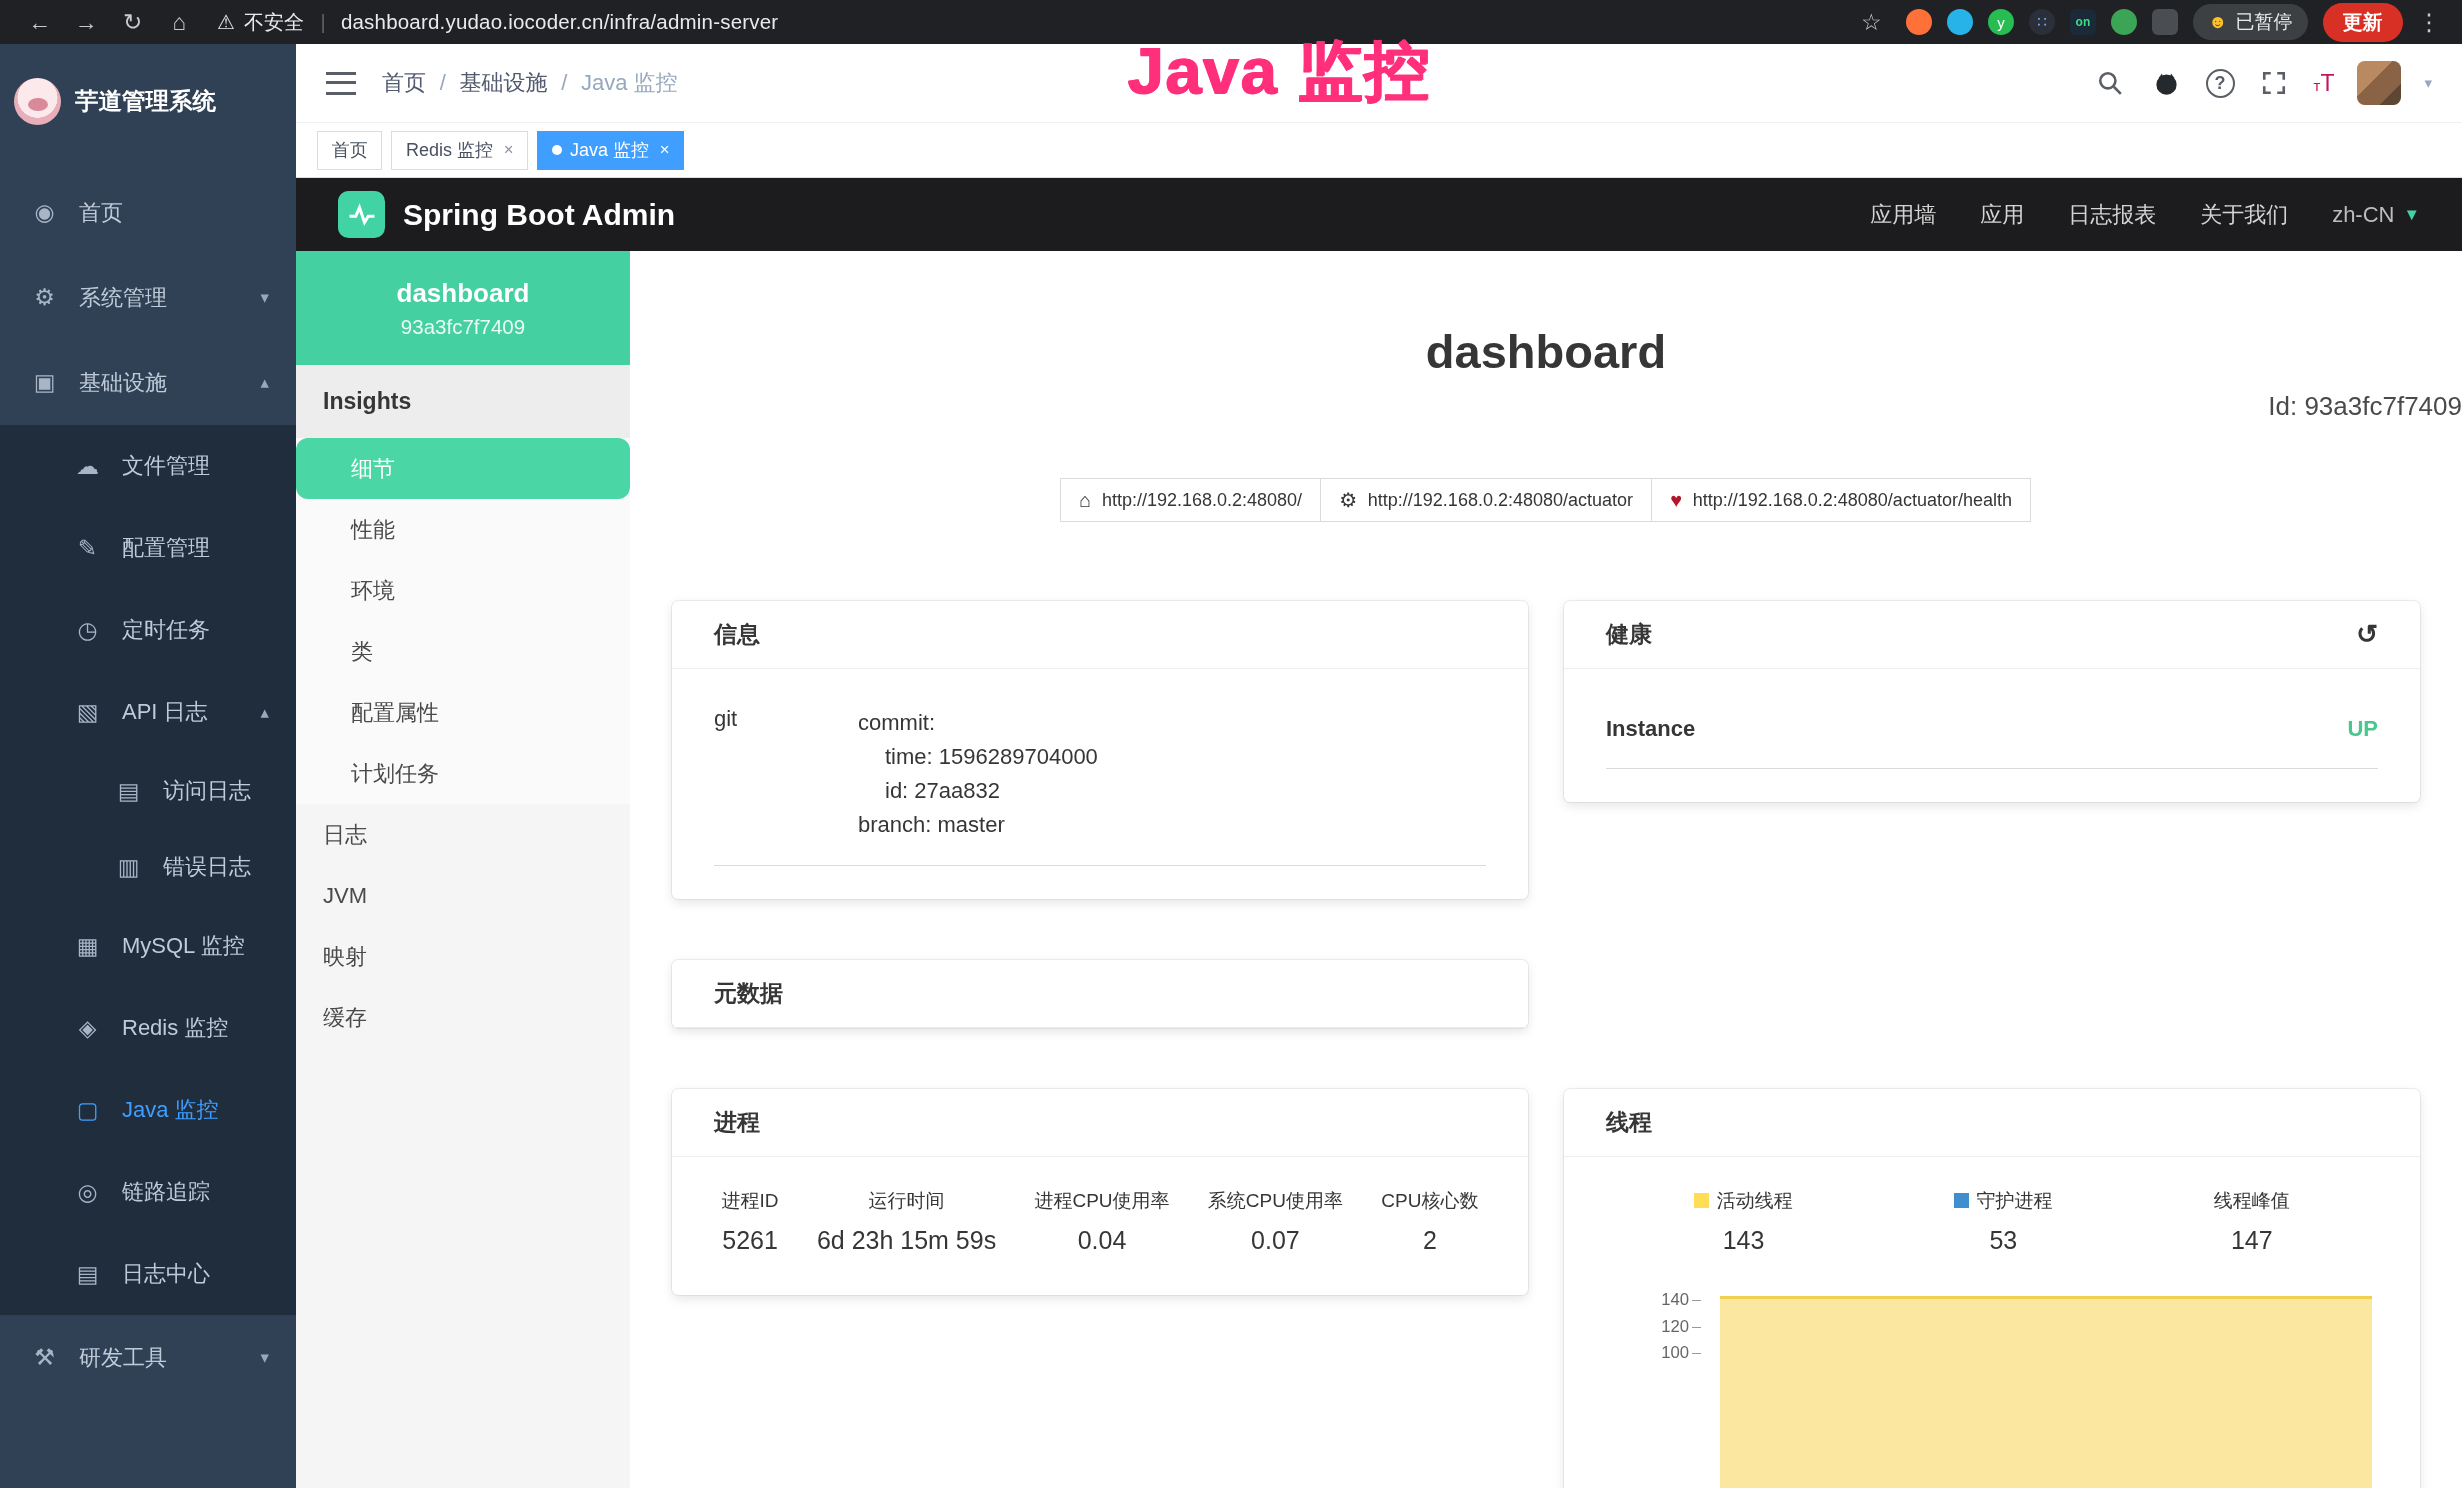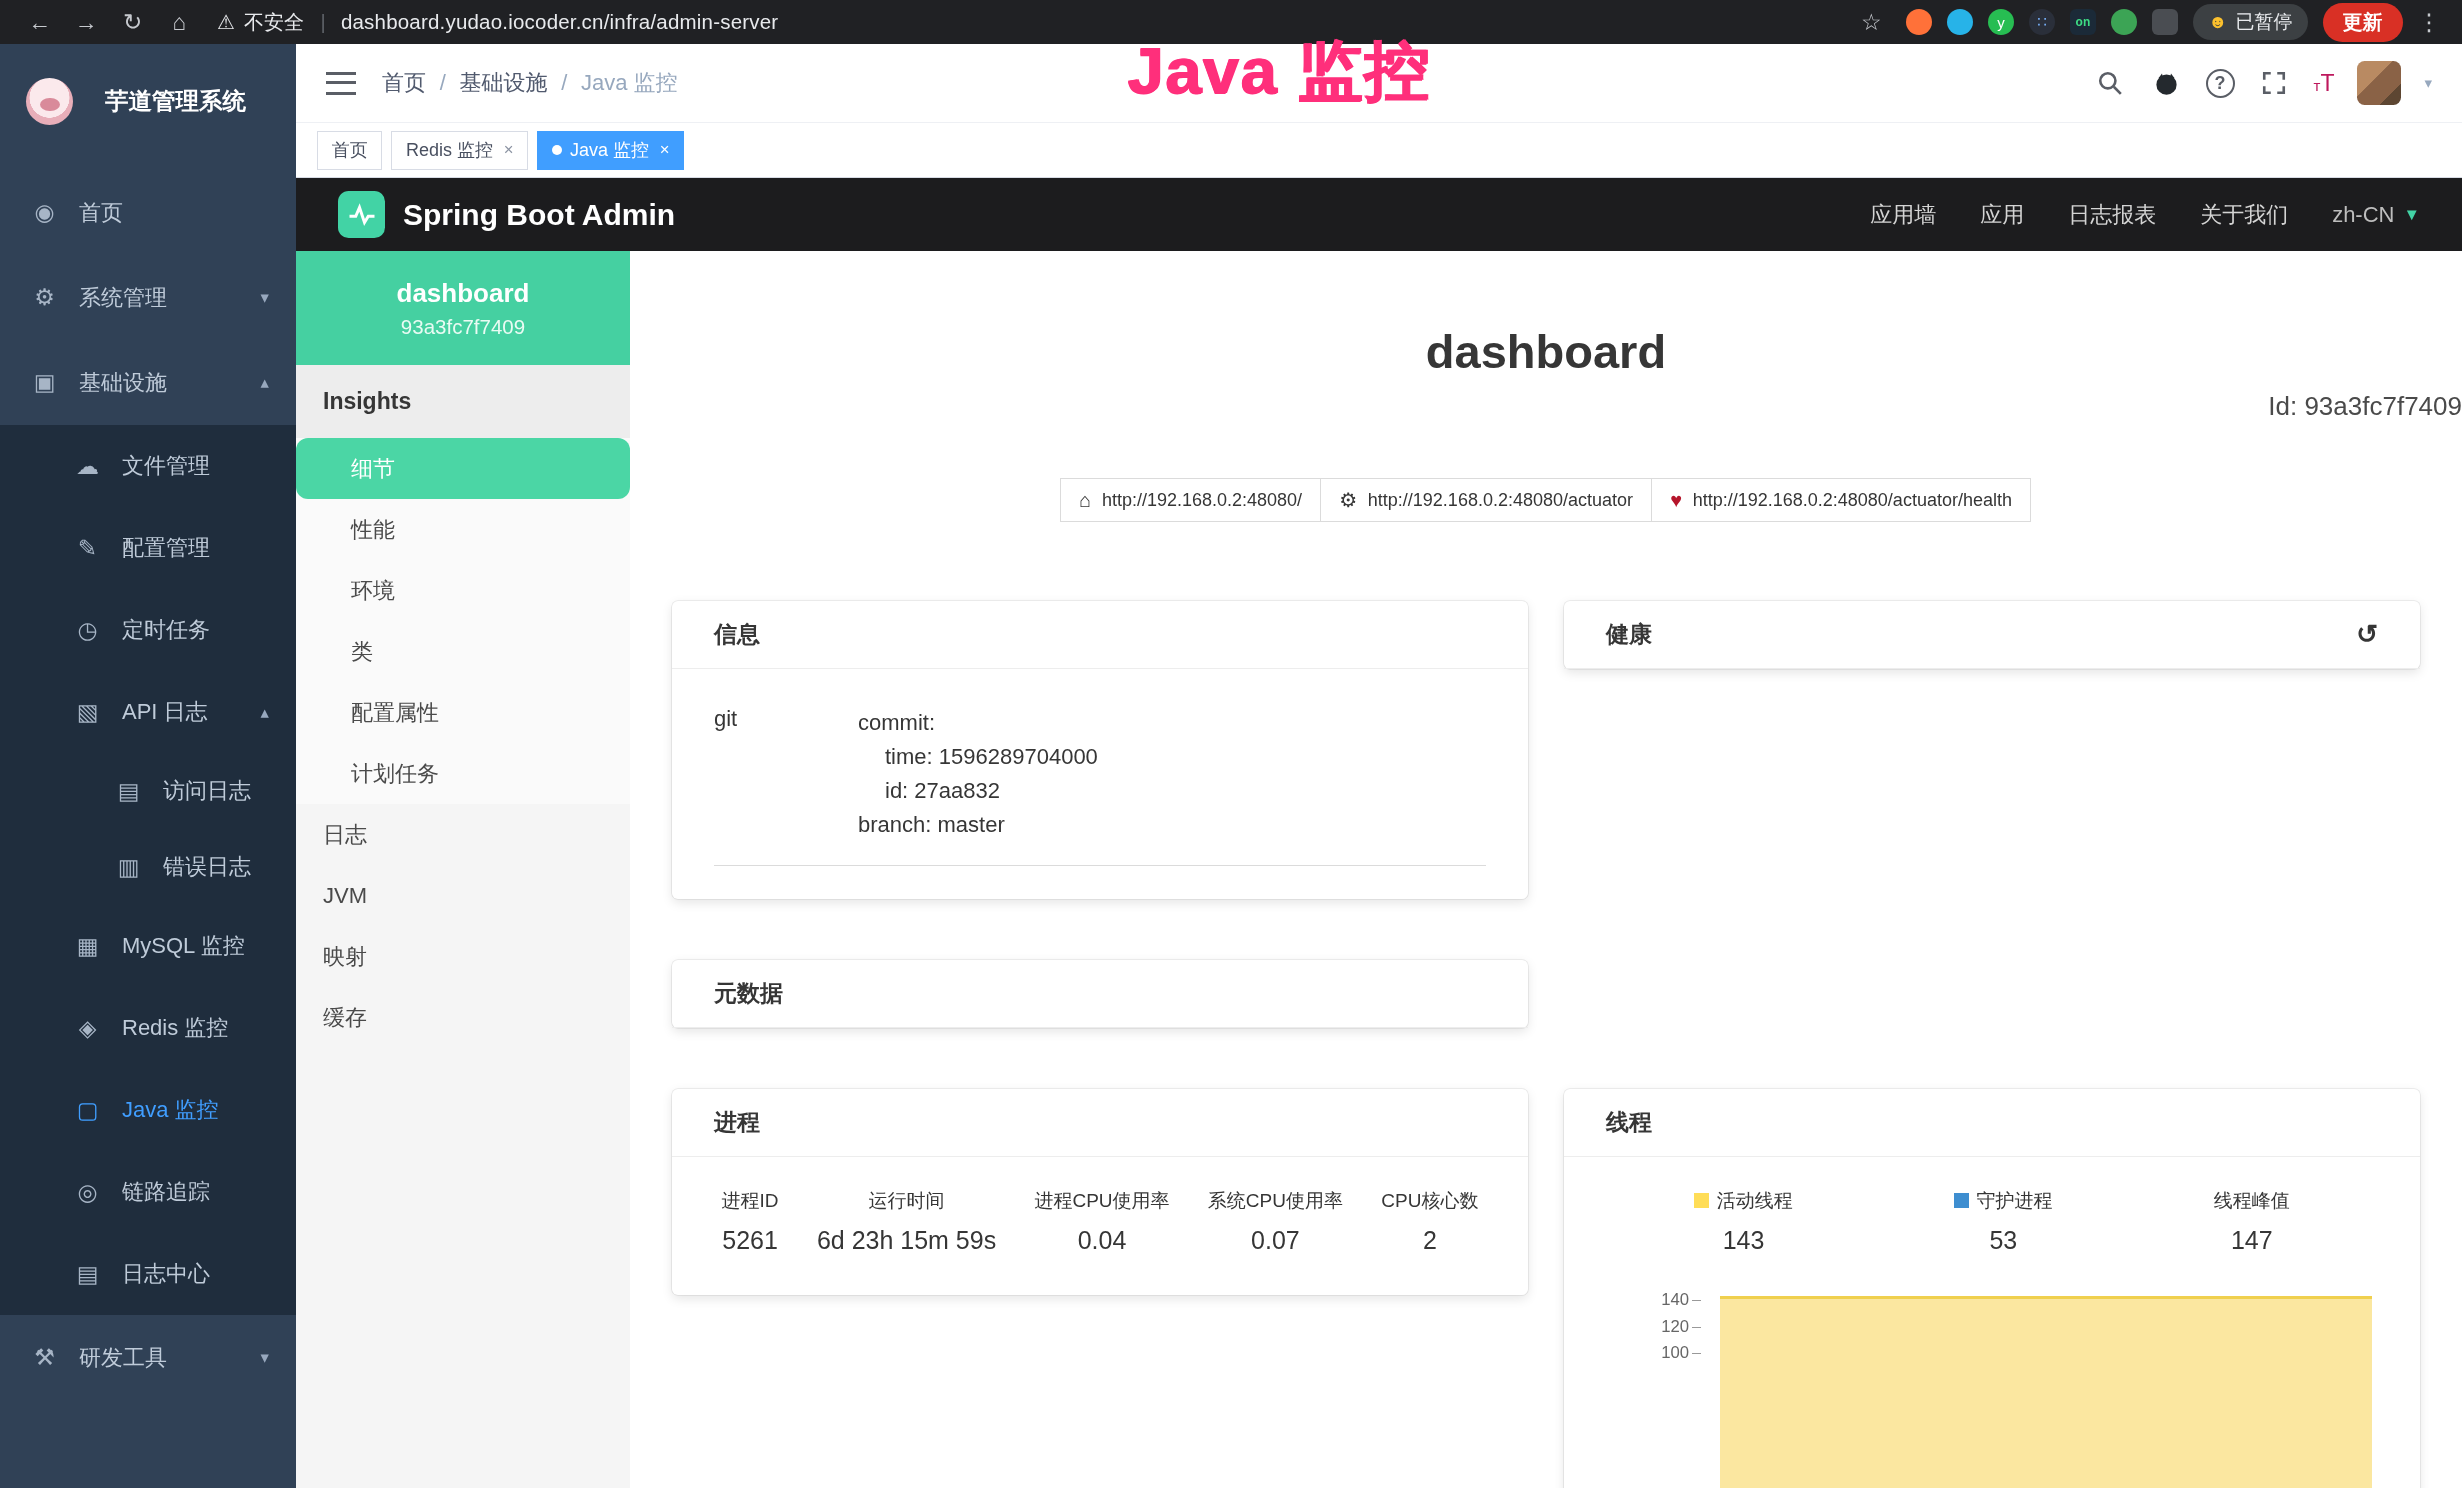--- a/index.html
+++ b/index.html
@@ -24,21 +24,21 @@
     border-radius:758px; padding:4.6px 15px; font-size:19px; color:#e8eaed; }
   .pill-update { background:#d93025; color:#fff; border-radius:758px; padding:6px 20px;
     font-size:20px; font-weight:bold; }
   .b-menu { font-size:23px; color:#c6c9ce; letter-spacing:1.5px; }
 
   
   .app { display:flex; height:1445px; }
 
   
   .side { width:296px; background:#304156; color:#bfcbd9; flex:0 0 auto; overflow:hidden; }
-  .logo { height:114px; display:flex; align-items:center; gap:32px; padding:0 26px; }
+  .logo { height:114px; display:flex; align-items:center; gap:14px; padding:0 14px; }
   .pig { width:47px; height:47px; border-radius:50%; background:radial-gradient(circle at 50% 42%, #fbe9ec 0 55%, #e8aeb9 56% 100%); position:relative; flex:0 0 auto; }
   .pig::after { content:""; position:absolute; left:13.7px; top:20px; width:20px; height:13.7px;
     border-radius:50%; background:#d98a9a; }
   .logo-title { color:#fff; font-size:23.5px; font-weight:bold; }
   .menu { padding-top:12px; }
   .mi { height:85px; display:flex; align-items:center; gap:20px; padding:0 30px;
     font-size:22px; position:relative; }
   .mi .mi-icon { font-size:23px; width:29px; text-align:center; color:#a7b5c6; }
   .sub { background:#1f2d3d; }
   .sub .mi { height:82px; padding-left:73px; }
@@ -393,20 +393,26 @@
                   </span>
                 </div>
               </div>
             </section>
 
             <section class="card">
               <div class="c-h">
                 <span>健康</span>
                 <span class="hist">↺</span>
               </div>
+              <div class="c-b">
+                <div class="hrow">
+                  <span class="hl">Instance</span>
+                  <span class="up">UP</span>
+                </div>
+              </div>
             </section>
 
             <section class="card" style="grid-column:1">
               <div class="c-h">
                 <span>元数据</span>
               </div>
             </section>
 
             <section class="card" style="grid-column:1">
               <div class="c-h">

